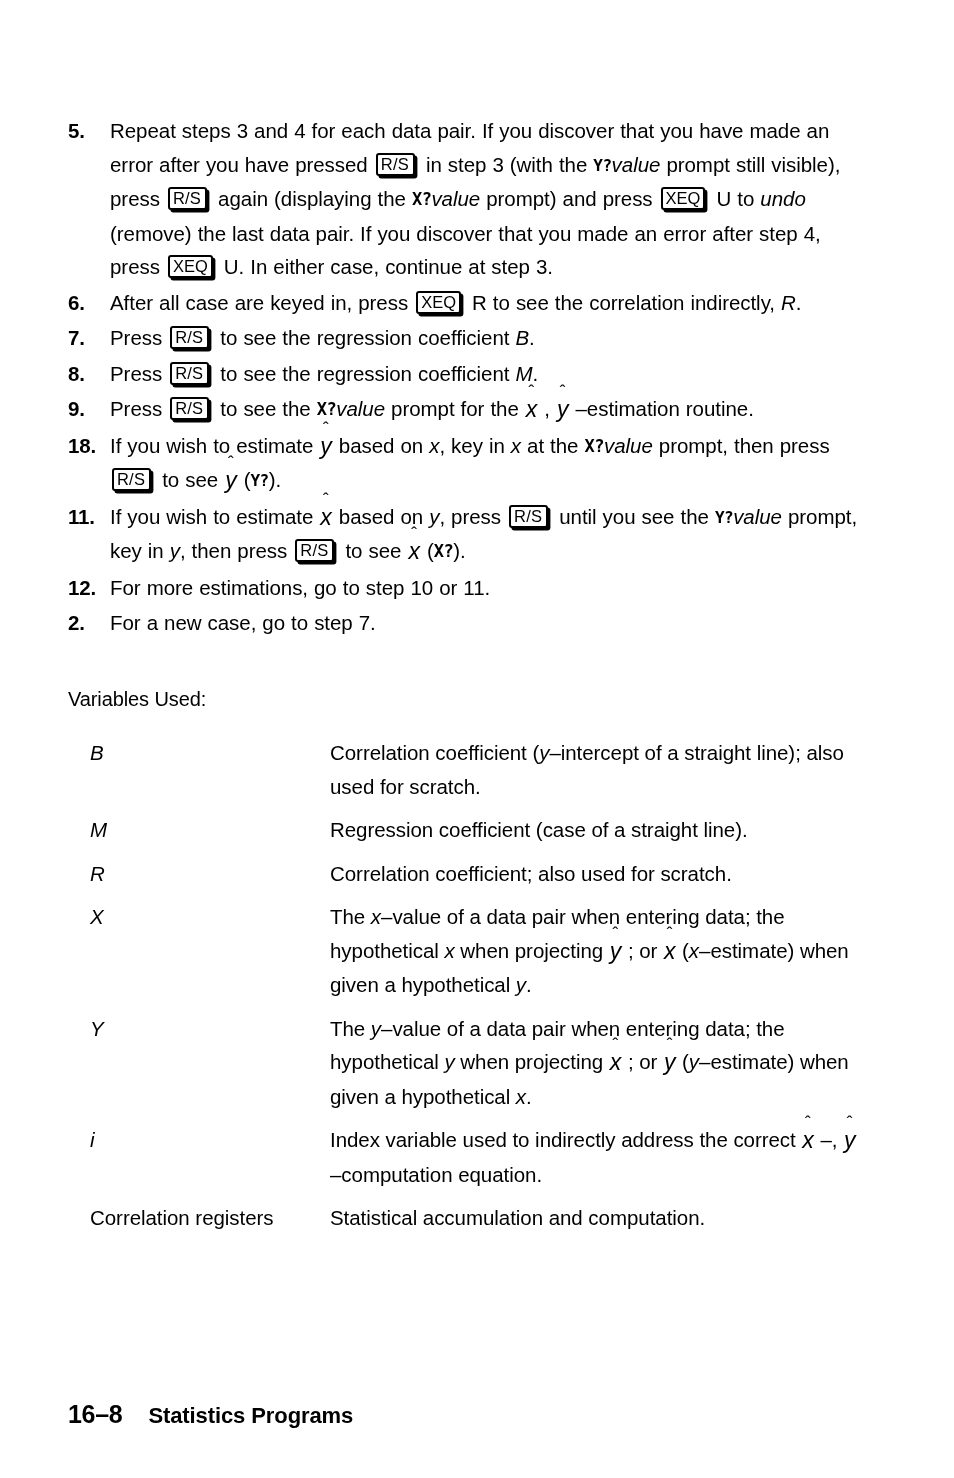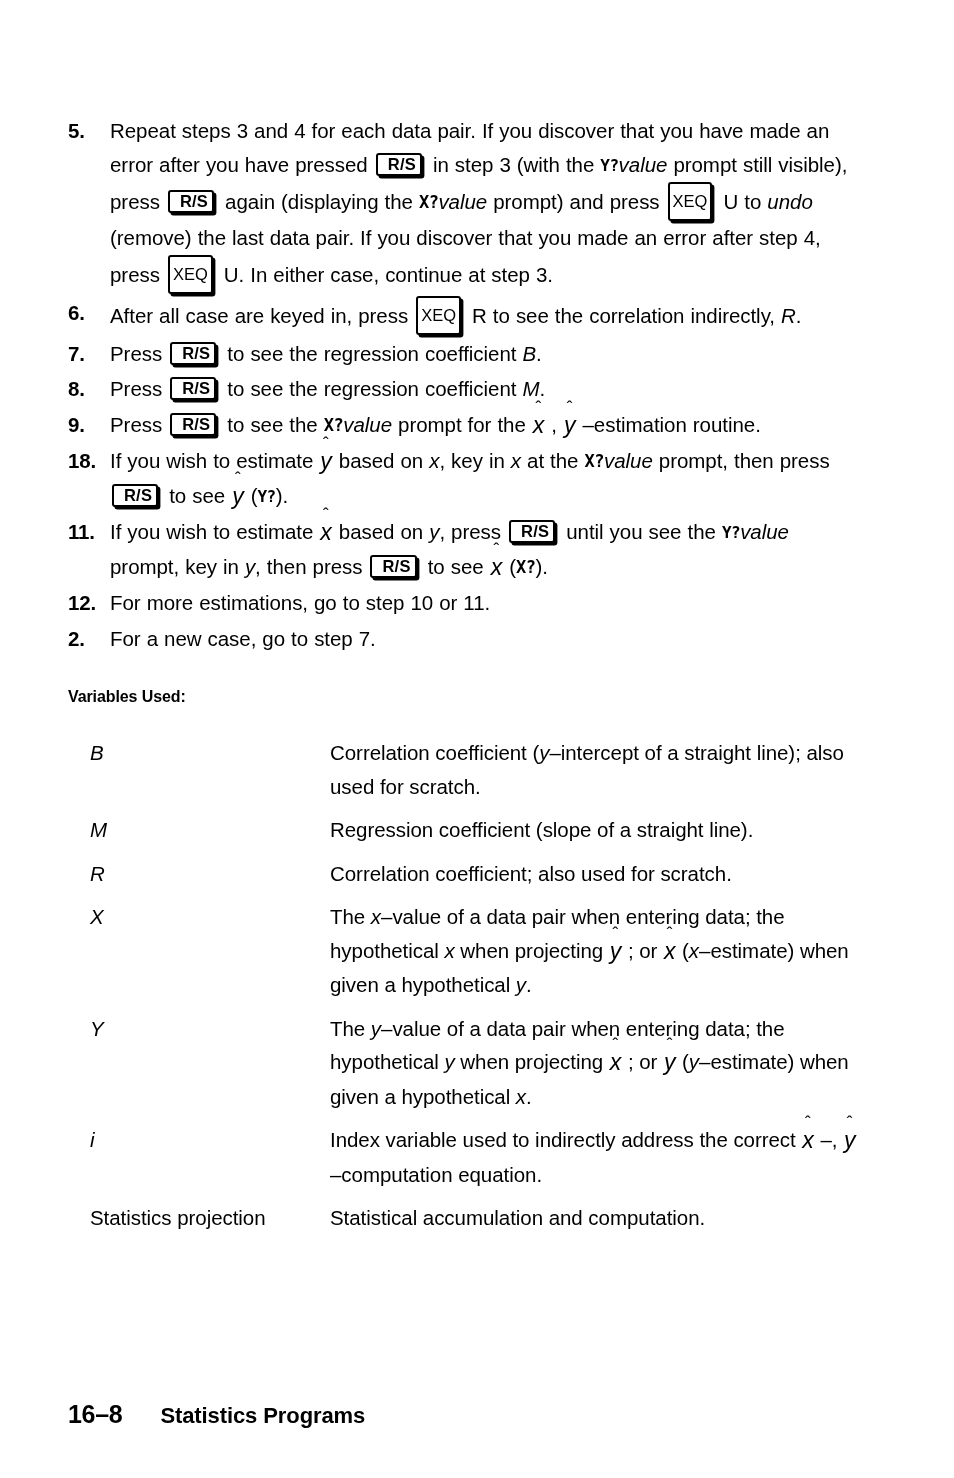--- a/index.html
+++ b/index.html
@@ -52,35 +52,35 @@
     text-align: left;
     letter-spacing: -0.05px;
     word-spacing: 0.4px;
   }
 
   
   .key {
     display: inline-block;
     border: 2.1px solid #000;
     border-radius: 3px;
-    padding: 0px 4px 0px 10px;
+    padding: 0px 4px 0px 3px;
     font-size: 16.5px;
     line-height: 19px;
-    font-weight: bold;
+    font-weight: normal;
     letter-spacing: 0.2px;
     vertical-align: 2px;
     box-shadow: 2.4px 2.4px 0 0 #000;
     margin: 0 5px 0 2px;
     background: #fff;
     white-space: nowrap;
   }
   .key.thin {
     font-weight: normal;
     letter-spacing: 0px;
-    padding: 8px 3px;
+    padding: 0px 3px;
   }
 
   
   .lcd {
     font-family: "DejaVu Sans Mono", monospace;
     font-size: 17px;
     letter-spacing: -0.5px;
     vertical-align: 1px;
     font-weight: 600;
   }
@@ -105,22 +105,22 @@
     font-style: normal;
     font-size: 17px;
     line-height: 1;
   }
 
   
   .vars-heading {
     position: absolute;
     left: 68px;
     top: 688px;
-    font-size: 16px;
-    font-weight: bold;
+    font-size: 20px;
+    font-weight: normal;
     letter-spacing: -0.1px;
   }
   .vars-table {
     position: absolute;
     left: 68px;
     top: 736px;
     width: 790px;
     border-collapse: collapse;
   }
   .vars-table td {
@@ -151,21 +151,21 @@
     display: flex;
     align-items: flex-end;
     font-weight: bold;
   }
   .footer-page {
     font-size: 25px;
     letter-spacing: -0.3px;
   }
   .footer-title {
     font-size: 22px;
-    margin-left: 38px;
+    margin-left: 26px;
     letter-spacing: -0.1px;
   }
 </style>
 </head>
 <body>
 
 <div class="page">
 
   <div class="steps">
       <div class="step">
@@ -209,40 +209,40 @@
   <div class="vars-heading">Variables Used:</div>
 
   <table class="vars-table">
     <tbody>
         <tr>
           <td class="var-name">B</td>
           <td class="var-desc"><span>Correlation coefficient (</span><span class="it">y</span><span>–intercept of a straight line); also used for scratch.</span></td>
         </tr>
         <tr>
           <td class="var-name">M</td>
-          <td class="var-desc"><span>Regression coefficient (slope of a straight line).</span></td>
+          <td class="var-desc"><span>Regression coefficient (case of a straight line).</span></td>
         </tr>
         <tr>
           <td class="var-name">R</td>
           <td class="var-desc"><span>Correlation coefficient; also used for scratch.</span></td>
         </tr>
         <tr>
           <td class="var-name">X</td>
           <td class="var-desc"><span>The </span><span class="it">x</span><span>–value of a data pair when entering data; the hypothetical </span><span class="it">x</span><span> when projecting  </span><span class="hat">y<span class="hat-mark">ˆ</span></span><span> ; or  </span><span class="hat">x<span class="hat-mark">ˆ</span></span><span>  (</span><span class="it">x</span><span>–estimate) when given a hypothetical </span><span class="it">y</span><span>.</span></td>
         </tr>
         <tr>
           <td class="var-name">Y</td>
           <td class="var-desc"><span>The </span><span class="it">y</span><span>–value of a data pair when entering data; the hypothetical </span><span class="it">y</span><span> when projecting  </span><span class="hat">x<span class="hat-mark">ˆ</span></span><span> ; or  </span><span class="hat">y<span class="hat-mark">ˆ</span></span><span>  (</span><span class="it">y</span><span>–estimate) when given a hypothetical </span><span class="it">x</span><span>.</span></td>
         </tr>
         <tr>
           <td class="var-name">i</td>
           <td class="var-desc"><span>Index variable used to indirectly address the correct </span><span class="hat">x<span class="hat-mark">ˆ</span></span><span> –,  </span><span class="hat">y<span class="hat-mark">ˆ</span></span><span> –computation equation.</span></td>
         </tr>
         <tr>
-          <td class="var-name plain">Statistics projection</td>
+          <td class="var-name plain">Correlation registers</td>
           <td class="var-desc"><span>Statistical accumulation and computation.</span></td>
         </tr>
       </tbody>
   </table>
 
   <div class="footer">
     <span class="footer-page">16–8</span>
     <span class="footer-title">Statistics Programs</span>
   </div>
 

